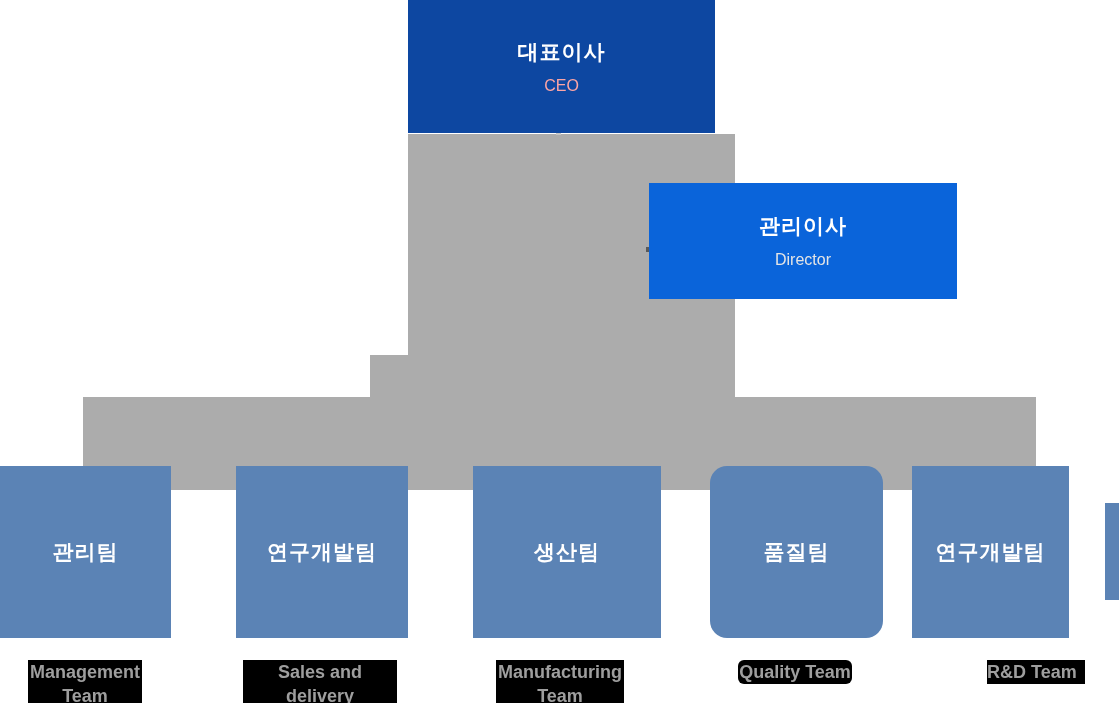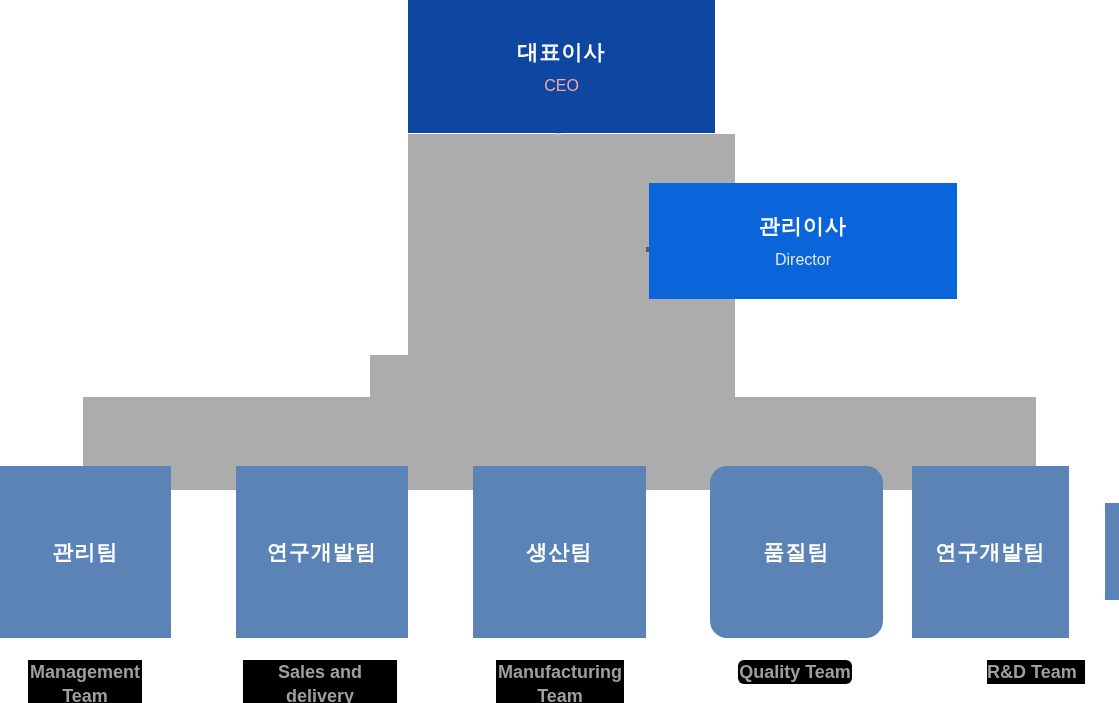--- a/index.html
+++ b/index.html
@@ -40,21 +40,21 @@
     margin-top: 10px;
   }
   .ceo      { left: 408px; top: 0;     width: 307px; height: 133px; background: #0d47a1; }
   .ceo .subtitle      { color: #fca5a5; }
   .director { left: 649px; top: 183px; width: 308px; height: 116px; background: #0a64da; }
   .director .subtitle { color: #e5e5e5; }
 
   .team { top: 466px; height: 172px; background: #5b83b5; }
   .team-1 { left: 0;     width: 171px; }
   .team-2 { left: 236px; width: 172px; }
-  .team-3 { left: 473px; width: 173px; }
+  .team-3 { left: 473px; width: 188px; }
   .team-4 { left: 710px; width: 173px; border-radius: 17px; }
   .team-5 { left: 912px; width: 157px; }
 
   
   .edge-fragment {
     position: absolute;
     left: 1105px; top: 503px; width: 14px; height: 97px;
     background: #5b83b5;
   }
 

